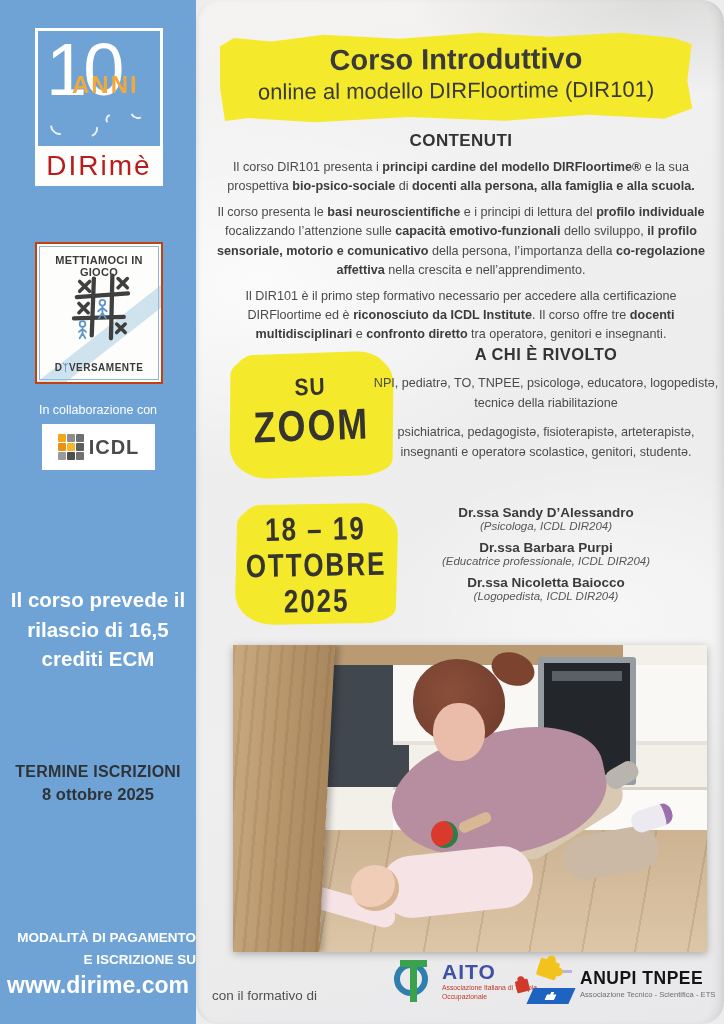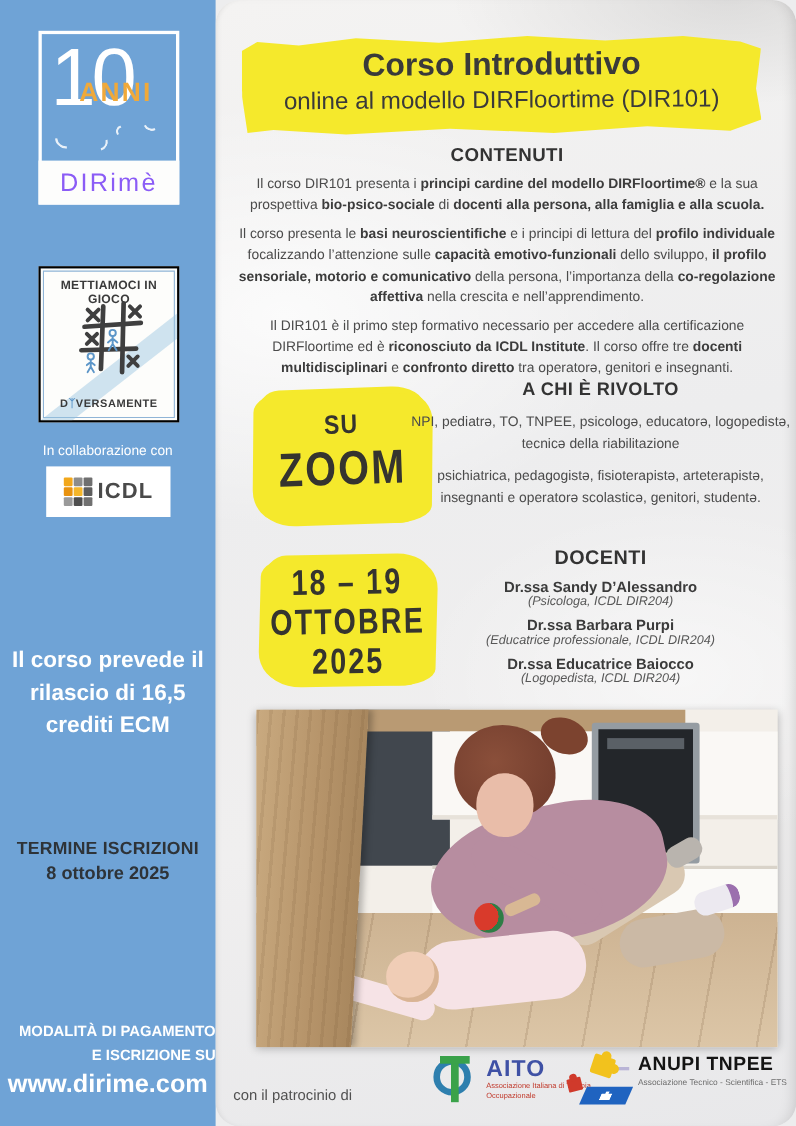--- a/index.html
+++ b/index.html
@@ -12,23 +12,23 @@
   .logo-dirime { position:absolute; left:35px; top:28px; width:128px; height:158px; border:3px solid #fff; }
   .ld-top { position:relative; width:100%; height:118px; overflow:hidden; }
   .ld-ten { position:absolute; left:8px; top:2px; font-size:74px; font-weight:300; color:#fff; letter-spacing:-4px; line-height:1; }
   .ld-anni { position:absolute; left:34px; top:40px; font-size:24px; font-weight:700; color:#f0a93a; letter-spacing:2px; }
   .ld-mark { position:absolute; border:2px solid rgba(255,255,255,.85); border-radius:50%; border-color:transparent transparent rgba(255,255,255,.85) transparent; }
   .m1 { left:12px; top:84px; width:20px; height:20px; transform:rotate(40deg); }
   .m2 { left:44px; top:90px; width:16px; height:16px; transform:rotate(-60deg); }
   .m3 { left:70px; top:80px; width:14px; height:20px; transform:rotate(110deg); }
   .m4 { left:92px; top:72px; width:16px; height:16px; transform:rotate(20deg); }
   .ld-band { position:absolute; left:-3px; bottom:-3px; width:128px; height:40px; background:#fdfdfc; display:flex; align-items:center; justify-content:center; }
-  .ld-name { font-size:23px; font-weight:300; color:#8b5cf6; letter-spacing:2px; }
-
-  .logo-gioco { position:absolute; left:35px; top:242px; width:128px; height:142px; background:#fdfdfb; border:2px solid #000000; box-shadow:inset 0 0 0 2px #fdfdfb, inset 0 0 0 3px #8fb4d6; overflow:hidden; }
+  .ld-name { font-size:28px; font-weight:300; color:#b91c1c; letter-spacing:2px; }
+
+  .logo-gioco { position:absolute; left:35px; top:242px; width:128px; height:142px; background:#fdfdfb; border:2px solid #c2410c; box-shadow:inset 0 0 0 2px #fdfdfb, inset 0 0 0 3px #8fb4d6; overflow:hidden; }
   .lg-stripe { position:absolute; left:-20px; top:70px; width:220px; height:18px; background:rgba(150,195,225,.45); transform:rotate(-38deg); }
   .lg-top { position:absolute; top:10px; width:100%; text-align:center; font-size:11px; font-weight:700; color:#3a3a3a; letter-spacing:0.3px; }
   .lg-grid { position:absolute; left:28px; top:26px; }
   .lg-bottom { position:absolute; bottom:9px; width:100%; text-align:center; font-size:10px; font-weight:700; color:#3a3a3a; letter-spacing:0.5px; }
   .lg-fig { color:#5d96c8; }
 
   .collab-label { position:absolute; top:403px; width:196px; text-align:center; color:#fff; font-size:12.5px; }
   .icdl-box { position:absolute; left:42px; top:424px; width:113px; height:46px; background:#fff; display:flex; align-items:center; justify-content:center; gap:5px; }
   .icdl-grid { display:grid; grid-template-columns:repeat(3,8px); grid-template-rows:repeat(3,8px); gap:1px; }
   .icdl-grid span { display:block; border-radius:1px; }
@@ -120,21 +120,21 @@
   .patronage-label { position:absolute; left:16px; top:988px; font-size:13.5px; color:#515151; }
   .aito { position:absolute; left:198px; top:960px; display:flex; align-items:center; gap:6px; }
   .aito-icon { position:relative; width:42px; height:42px; }
   .aito-ring { position:absolute; left:0; top:2px; width:34px; height:34px; border:6px solid #2e7fae; border-radius:50%; }
   .aito-t { position:absolute; left:16px; top:0; width:7px; height:42px; background:#3aa24a; }
   .aito-t::before { content:""; position:absolute; left:-10px; top:0; width:27px; height:7px; background:#3aa24a; }
   .aito-text { display:flex; flex-direction:column; }
   .aito-name { position:relative; font-size:21px; font-weight:700; color:#3f51a5; letter-spacing:1px; line-height:1; }
   .aito-name::after { content:""; position:absolute; right:-34px; top:9px; width:32px; height:3px; background:#b9b4d6; }
   .aito-sub { width:96px; font-size:6.8px; color:#c0392b; line-height:1.25; margin-top:2px; }
-  .anupi { position:absolute; left:320px; top:958px; display:flex; align-items:flex-start; gap:8px; }
+  .anupi { position:absolute; left:320px; top:958px; display:flex; align-items:center; gap:8px; }
   .anupi-icons { position:relative; width:56px; height:52px; }
   .puz-y { position:absolute; left:22px; top:2px; width:20px; height:18px; background:#f2c21d; transform:rotate(18deg); border-radius:2px; }
   .puz-y::before { content:""; position:absolute; left:6px; top:-5px; width:9px; height:9px; background:#f2c21d; border-radius:50%; }
   .puz-y::after { content:""; position:absolute; right:-5px; top:4px; width:9px; height:9px; background:#f2c21d; border-radius:50%; }
   .puz-r { position:absolute; left:0; top:22px; width:13px; height:12px; background:#d03a2b; transform:rotate(-14deg); border-radius:1px; }
   .puz-r::before { content:""; position:absolute; left:3px; top:-4px; width:7px; height:7px; background:#d03a2b; border-radius:50%; }
   .puz-b { position:absolute; left:14px; top:30px; width:42px; height:16px; background:#1f63c0; transform:skewX(-24deg); }
   .puz-b::before { content:""; position:absolute; left:16px; top:4px; width:10px; height:8px; background:#fff; clip-path:polygon(0 30%,35% 30%,35% 0,65% 0,65% 30%,100% 30%,100% 100%,0 100%); }
   .anupi-text { display:flex; flex-direction:column; }
   .anupi-name { font-size:17.5px; font-weight:800; color:#141414; letter-spacing:0.5px; line-height:1.1; }
@@ -240,31 +240,30 @@
       <p>psichiatrica, pedagogistə, fisioterapistə, arteterapistə, insegnanti e operatorə scolasticə, genitori, studentə.</p>
     </div>
 
     <div class="blob date-blob">
       <div class="date-line">18 – 19</div>
       <div class="date-line">OTTOBRE</div>
       <div class="date-line">2025</div>
     </div>
 
     <div class="docenti">
-      <div class="sec-heading">DOCENTI</div>
       <div class="teacher">
         <div class="teacher-name">Dr.ssa Sandy D’Alessandro</div>
         <div class="teacher-role">(Psicologa, ICDL DIR204)</div>
       </div>
       <div class="teacher">
         <div class="teacher-name">Dr.ssa Barbara Purpi</div>
         <div class="teacher-role">(Educatrice professionale, ICDL DIR204)</div>
       </div>
       <div class="teacher">
-        <div class="teacher-name">Dr.ssa Educatrice Baiocco</div>
+        <div class="teacher-name">Dr.ssa Nicoletta Baiocco</div>
         <div class="teacher-role">(Logopedista, ICDL DIR204)</div>
       </div>
     </div>
 
     <div class="photo">
       <div class="ph ph-window"></div>
       <div class="ph ph-beam"></div>
       <div class="ph ph-cab-top"></div>
       <div class="ph ph-oven"></div>
       <div class="ph ph-counter"></div>
@@ -280,21 +279,21 @@
       <div class="ph ph-mom-face"></div>
       <div class="ph ph-child-body"></div>
       <div class="ph ph-child-arm"></div>
       <div class="ph ph-child-hand"></div>
       <div class="ph ph-child-head"></div>
       <div class="ph ph-maraca-handle"></div>
       <div class="ph ph-maraca"></div>
       <div class="ph ph-panel"></div>
     </div>
 
-    <div class="patronage-label">con il patrocinio di</div>
+    <div class="patronage-label">con il formativo di</div>
 
     <div class="aito">
       <div class="aito-icon">
         <div class="aito-ring"></div>
         <div class="aito-t"></div>
       </div>
       <div class="aito-text">
         <span class="aito-name">AITO</span>
         <span class="aito-sub">Associazione Italiana di Terapia Occupazionale</span>
       </div>

